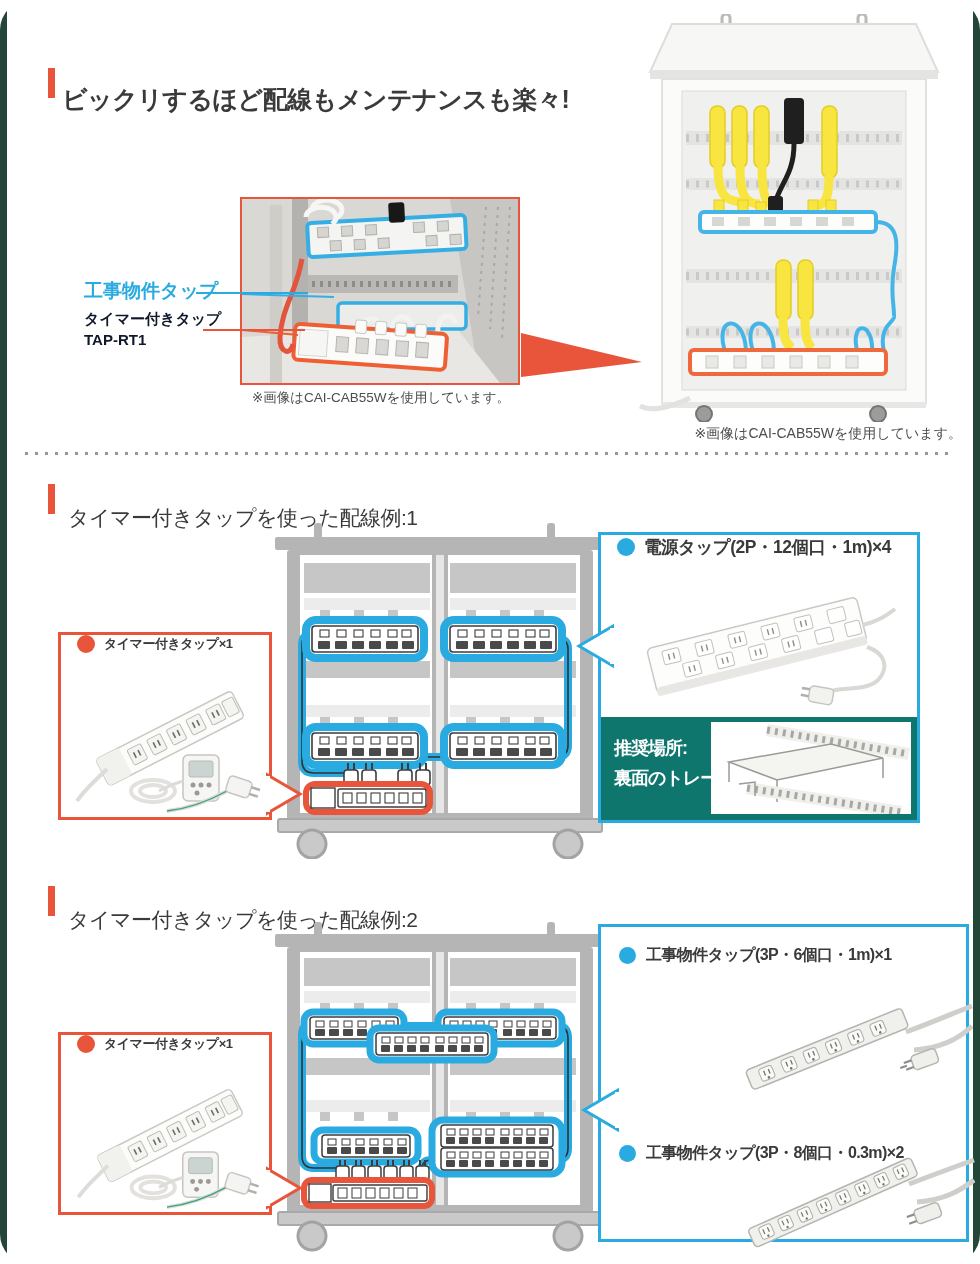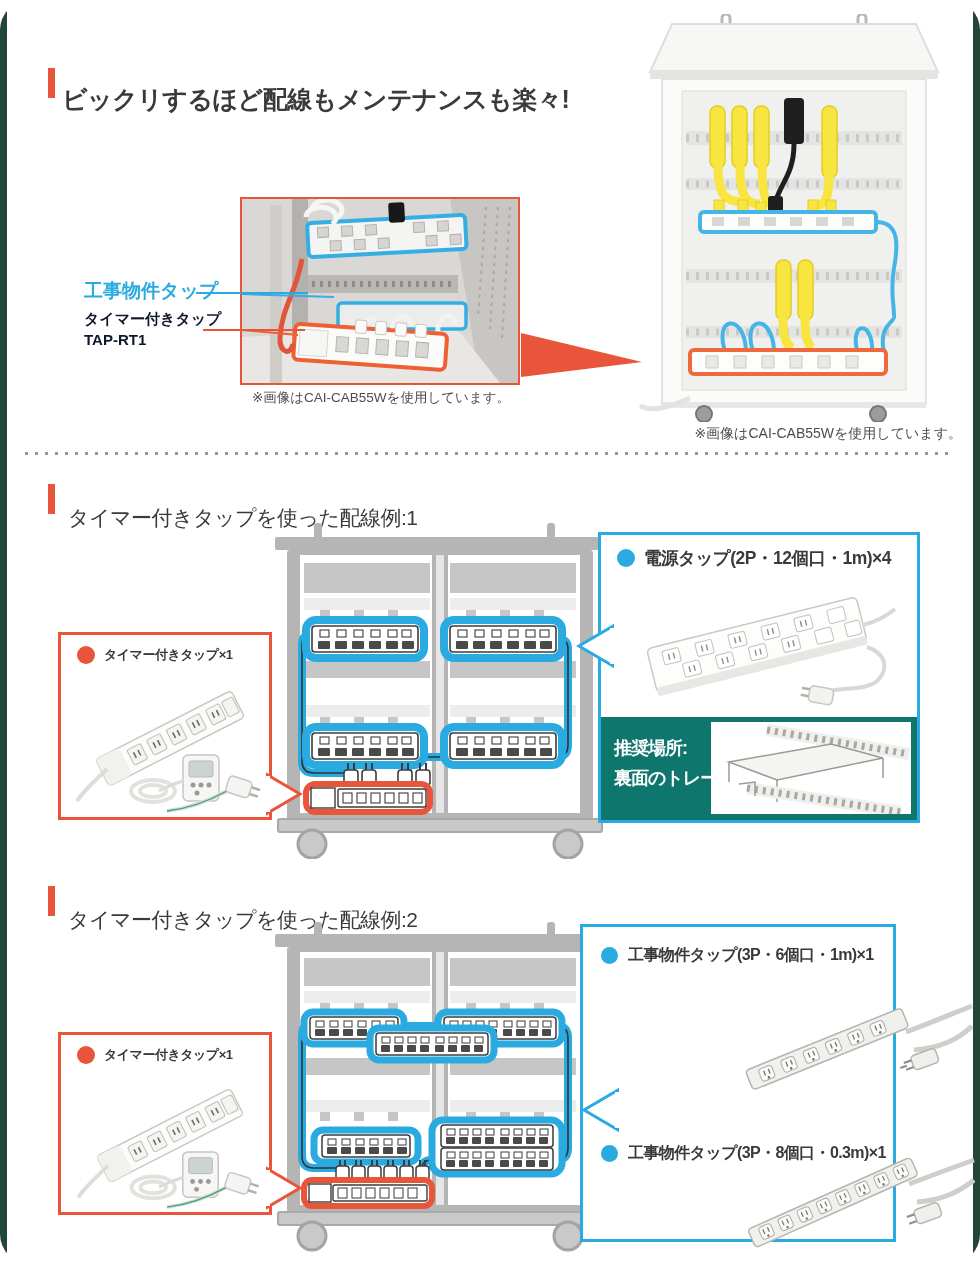--- a/index.html
+++ b/index.html
@@ -16,21 +16,21 @@
   .label-blue{position:absolute;left:84px;top:278px;font-size:19px;font-weight:700;color:#29abe2;}
   .label-orange{position:absolute;left:84px;top:308px;font-size:15px;font-weight:700;color:#0f172a;line-height:21px;}
   .leader{position:absolute;height:2px;}
   .leader.blue{background:#29abe2;}
   .leader.orange{background:#e9553a;}
   .dotted-divider{position:absolute;left:25px;top:452px;width:928px;height:3px;
     background:repeating-linear-gradient(to right,#969696 0 3px,transparent 3px 10px);}
   .callout{position:absolute;background:#ffffff;box-sizing:border-box;}
   .callout.red{border:3px solid #e9553a;}
   .callout.blue{border:3px solid #29abe2;}
-  .box-head{display:flex;align-items:center;gap:9px;padding:11px 0 0 16px;}
+  .box-head{display:flex;align-items:center;gap:9px;padding:0 0 0 16px;}
   .bullet{width:18px;height:18px;border-radius:50%;flex:0 0 auto;}
   .bullet.orange{background:#e9553a;}
   .bullet.blue{background:#29abe2;}
   .box-label{font-size:13px;font-weight:700;color:#3a3a3a;letter-spacing:-0.5px;white-space:nowrap;}
   .recommend-band{position:absolute;left:0;right:0;bottom:0;height:103px;background:#0f766e;}
   .recommend-text{position:absolute;left:13px;top:16px;color:#ffffff;font-size:18px;font-weight:700;line-height:30px;letter-spacing:-1px;}
   .item-row{display:flex;align-items:center;gap:10px;position:absolute;left:18px;}
   .item-label{font-size:16px;font-weight:700;color:#3a3a3a;letter-spacing:-0.6px;white-space:nowrap;}
   .photo-inset-frame{position:absolute;left:240px;top:197px;width:280px;height:188px;border:2px solid #e9553a;box-sizing:border-box;background:#d9d8d4;}
 </style>
@@ -618,28 +618,28 @@
         <line x1="184" y1="103" x2="193" y2="103" stroke="#b1b0ac" stroke-width="2.5"></line>
         <line x1="184" y1="110" x2="193" y2="110" stroke="#b1b0ac" stroke-width="2.5"></line>
       </g>
     </svg>
   </div>
   <svg class="abs" style="left:266px;top:1164px;z-index:5;" width="40" height="48" viewBox="0 0 40 48">
     <polygon points="0,4 34,24 0,44" fill="#ffffff" stroke="#e9553a" stroke-width="3"></polygon>
     <rect x="-1" y="6" width="5" height="36" fill="#ffffff"></rect>
   </svg>
 
-  <div class="callout blue" style="left:580px;top:924px;width:316px;height:318px;">
+  <div class="callout blue" style="left:598px;top:924px;width:371px;height:318px;">
     <div class="item-row" style="top:18px;">
       <span class="bullet blue" style="width:17px;height:17px;"></span>
       <span class="item-label">工事物件タップ(3P・6個口・1m)×1</span>
     </div>
     <div class="item-row" style="top:216px;">
       <span class="bullet blue" style="width:17px;height:17px;"></span>
-      <span class="item-label">工事物件タップ(3P・8個口・0.3m)×1</span>
+      <span class="item-label">工事物件タップ(3P・8個口・0.3m)×2</span>
     </div>
   </div>
 
   <svg class="abs" style="left:728px;top:982px;z-index:6;" width="245" height="112" viewBox="0 0 245 112">
     <path d="M178 50 C210 38 228 30 244 24" stroke="#cfcecb" stroke-width="5" fill="none"></path>
     <path d="M186 68 C214 66 232 56 244 44" stroke="#cfcecb" stroke-width="5" fill="none"></path>
     <g transform="rotate(-22 110 62)">
       <rect x="14" y="52" width="168" height="21" rx="4" fill="#f0f0ed" stroke="#b5b4b0" stroke-width="1.5"></rect>
       <g fill="#fafaf8" stroke="#adacA8">
         <rect x="26" y="56" width="14" height="13" rx="3"></rect>

